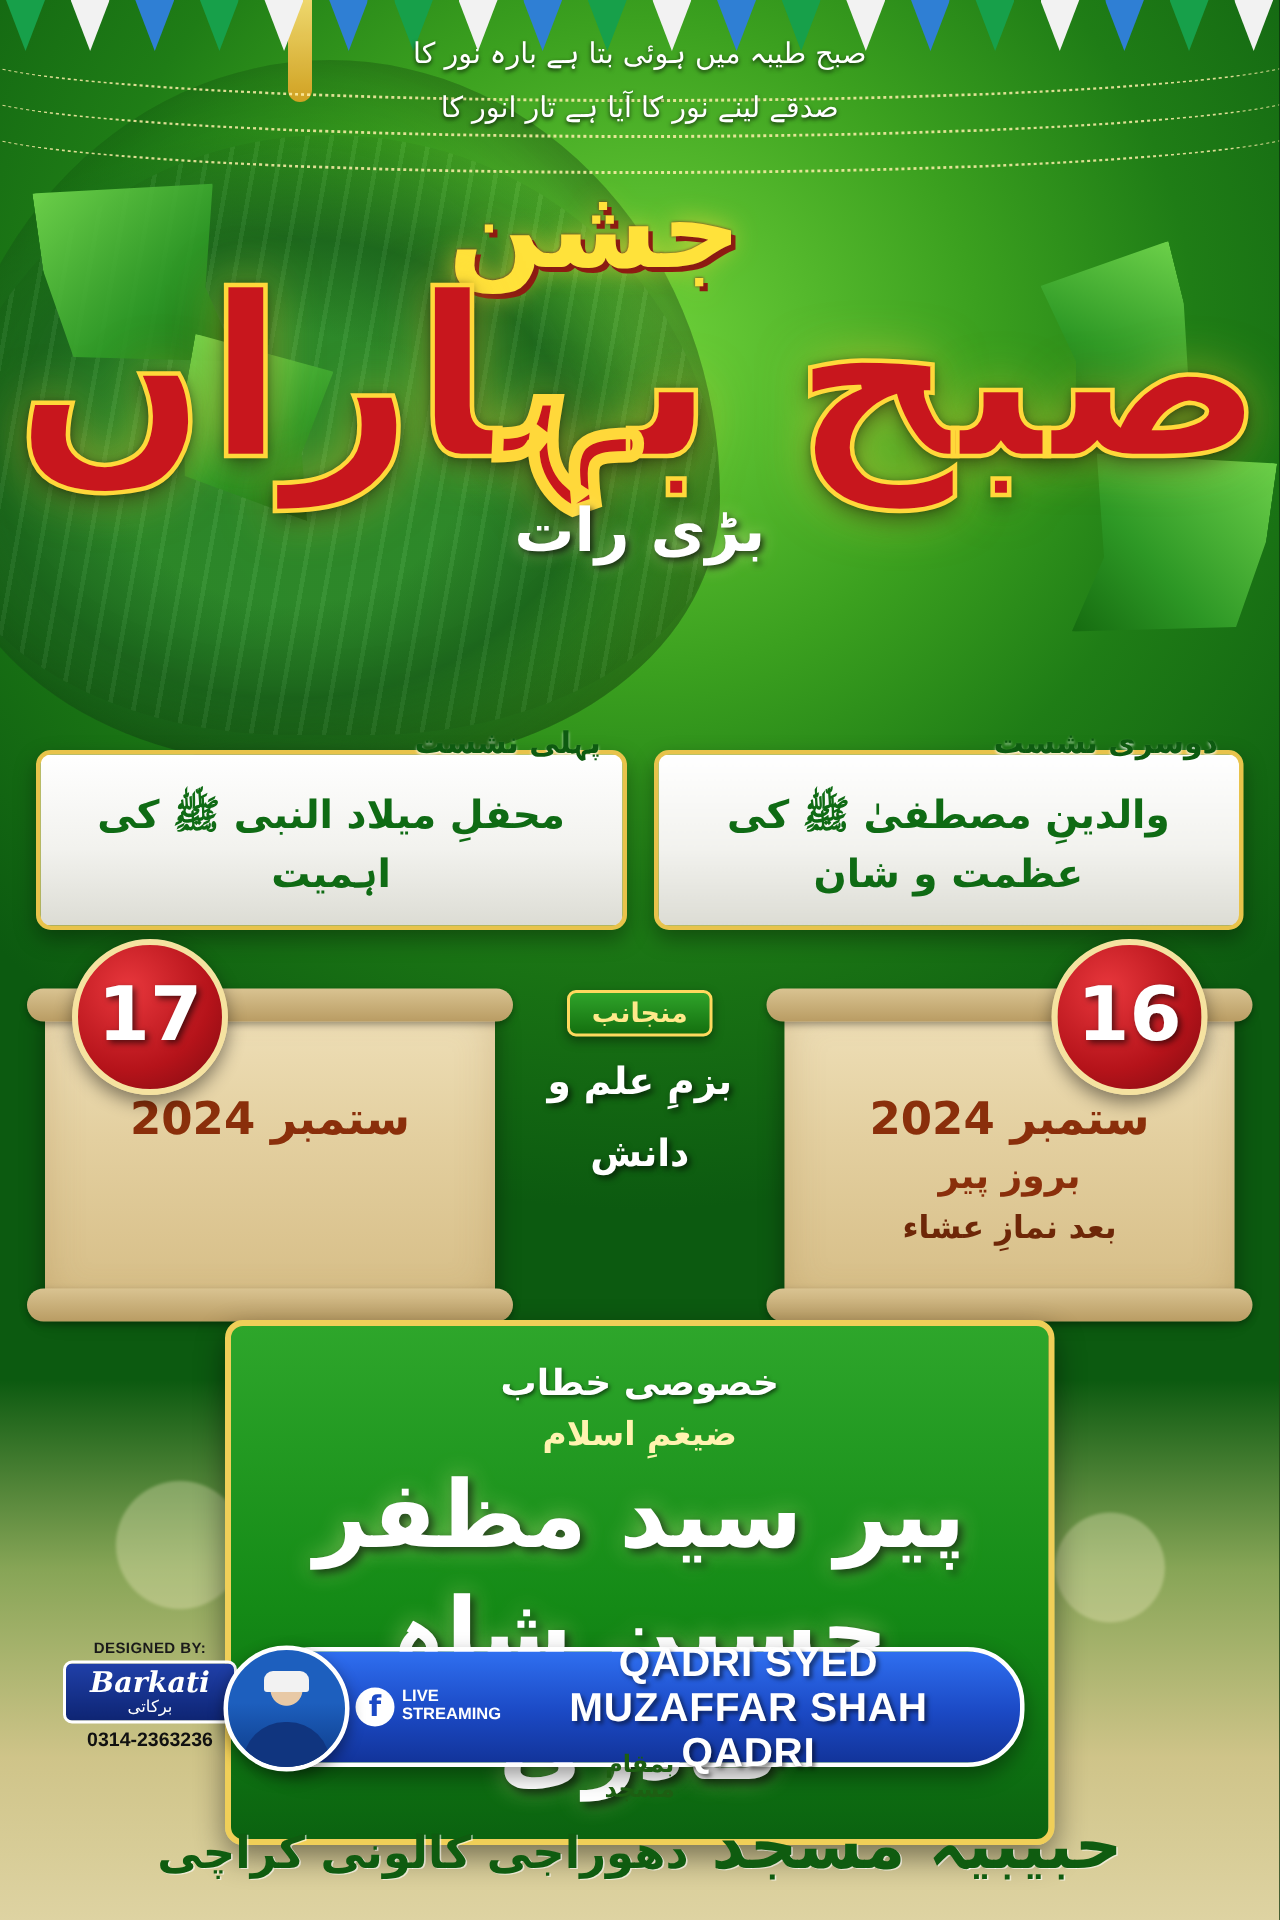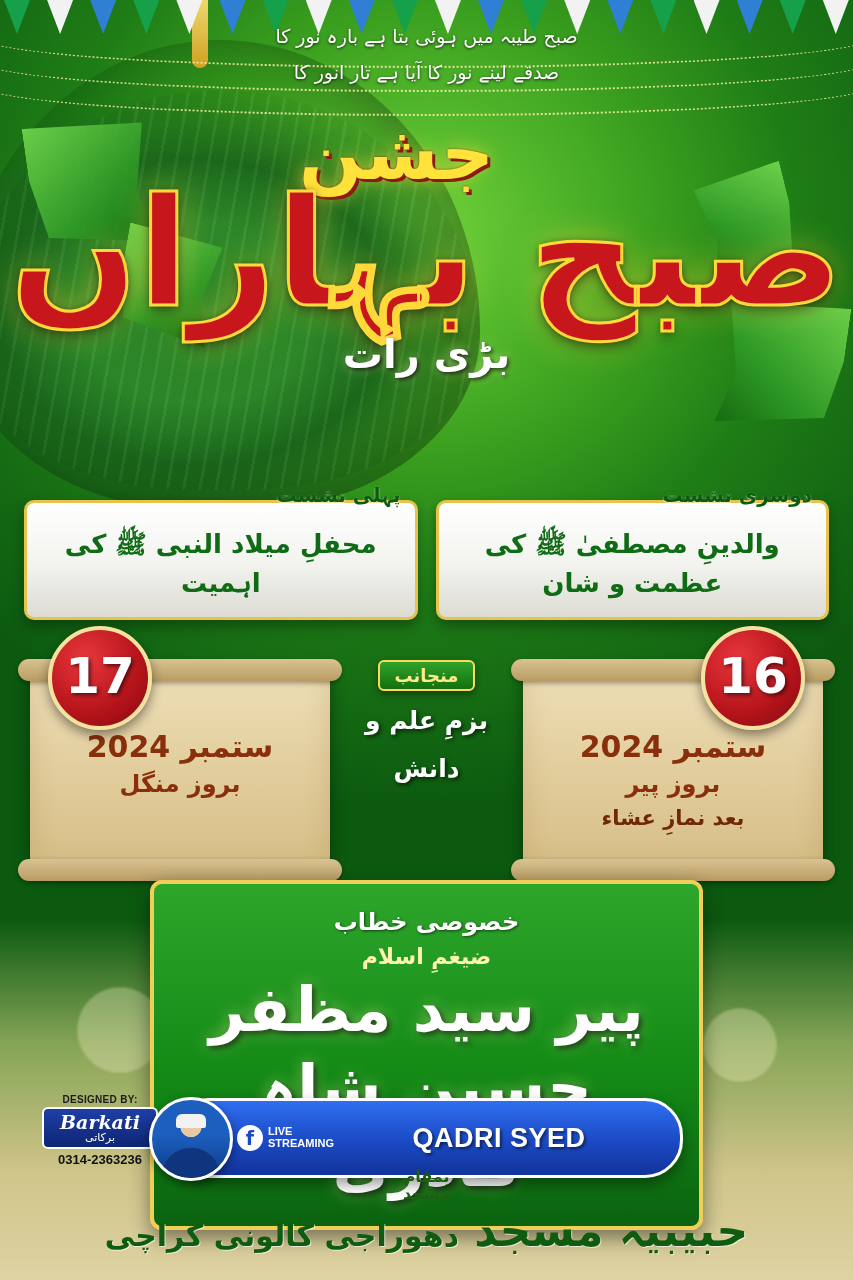--- a/index.html
+++ b/index.html
@@ -553,21 +553,20 @@
     <div class="mid-tag">
       <div class="pill">منجانب</div>
       <div class="mline">بزمِ علم و</div>
       <div class="mline">دانش</div>
     </div>
 
     <div class="scroll left">
       <div class="badge">17</div>
       <div class="scroll-body">
         <div class="scroll-date">ستمبر 2024</div>
-        <div class="scroll-day">بروز منگل</div>
       </div>
     </div>
   </div>
 
   <div class="speaker-panel">
     <div class="speaker-kicker">خصوصی خطاب</div>
     <div class="speaker-title">ضیغمِ اسلام</div>
     <div class="speaker-name">پیر سید مظفر حسین شاہ قادری</div>
   </div>
 
@@ -587,20 +586,21 @@
     </div>
     <div class="fb-live">
       <div class="fb-circle">f</div>
       <div class="fb-txt">
         <div>LIVE</div>
         <div>STREAMING</div>
       </div>
     </div>
     <div class="live-name">
       <div>QADRI SYED</div>
+      <div>MUZAFFAR SHAH QADRI</div>
     </div>
   </div>
 
   <div class="venue">
     <div class="venue-crest">
       <div>بمقام</div>
       <div>مسجد</div>
     </div>
     <div class="venue-line">
       <span>حبیبیہ مسجد</span>

